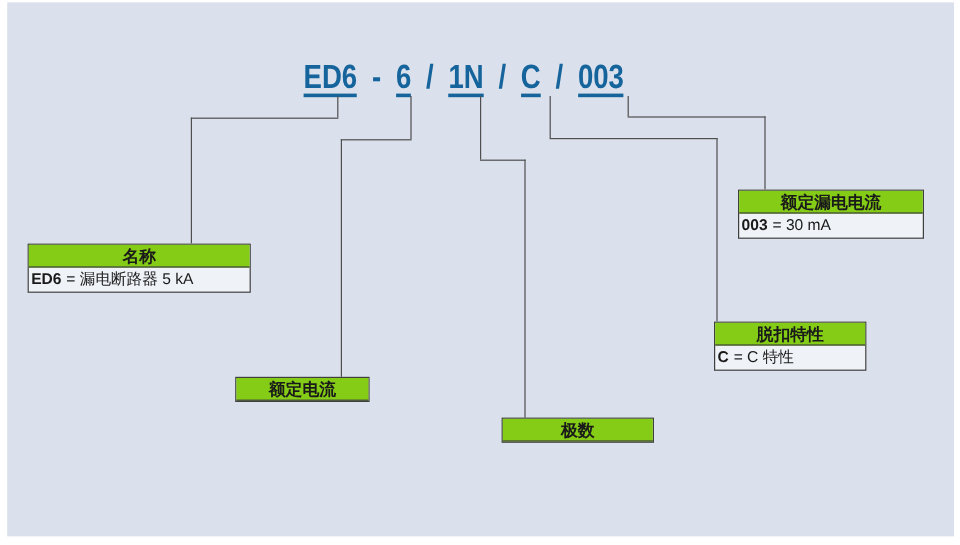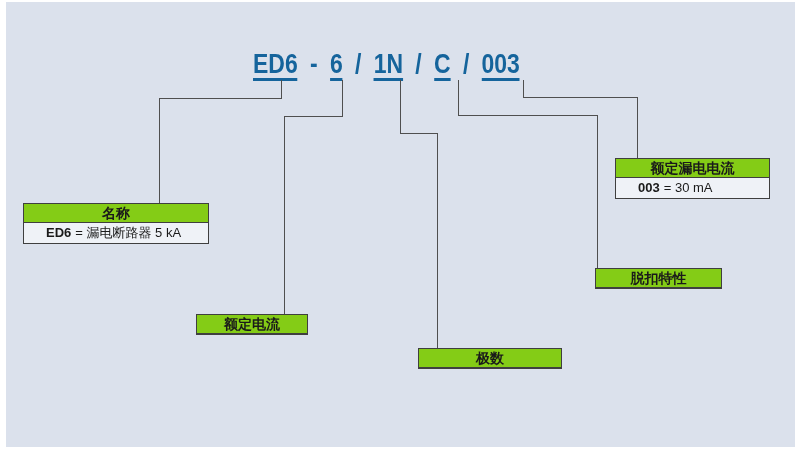--- a/index.html
+++ b/index.html
@@ -75,34 +75,34 @@
     font-size: 14px;
     font-weight: bold;
     color: #1a1a1a;
     background: #84cc16;
     border-bottom: 1px solid #3f3f3f;
     white-space: nowrap;
   }
   .dbox .bd {
     height: 20px;
     line-height: 20px;
-    padding: 0 22px;
+    padding: 0 2px;
     font-size: 13px;
     color: #1a1a1a;
     white-space: nowrap;
   }
   .dbox .bd .code {
     font-weight: bold;
     margin-right: 4px;
   }
   .dbox .bd .code:empty { display: none; }
 
   .box-name    { left: 23px;  top: 203px; width: 186px; }
   .box-current { left: 196px; top: 314px; width: 112px; }
-  .box-poles   { left: 418px; top: 348px; width: 144px; }
+  .box-poles   { left: 418px; top: 348px; width: 127px; }
   .box-trip    { left: 575px; top: 268px; width: 127px; margin-left: 20px; }
   .box-leak    { left: 615px; top: 158px; width: 155px; }
 </style>
 </head>
 <body>
 
 <div class="screen">
   <div class="panel"></div>
 
 
@@ -136,19 +136,20 @@
   <div class="dbox box-current">
     <div class="hd">额定电流</div>
   </div>
 
   <div class="dbox box-poles">
     <div class="hd">极数</div>
   </div>
 
   <div class="dbox box-trip">
     <div class="hd">脱扣特性</div>
+    <div class="bd"><span class="code">C</span><span class="desc">= C 特性</span></div>
   </div>
 
   <div class="dbox box-leak">
     <div class="hd">额定漏电电流</div>
     <div class="bd"><span class="code">003</span><span class="desc">= 30 mA</span></div>
   </div>
 </div>
 
 </body></html>

